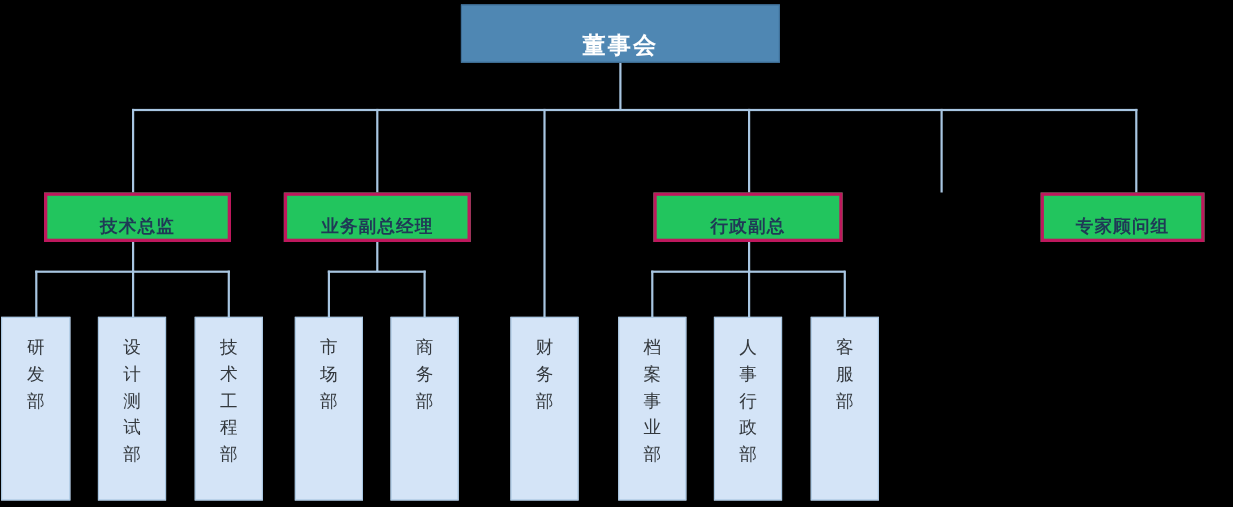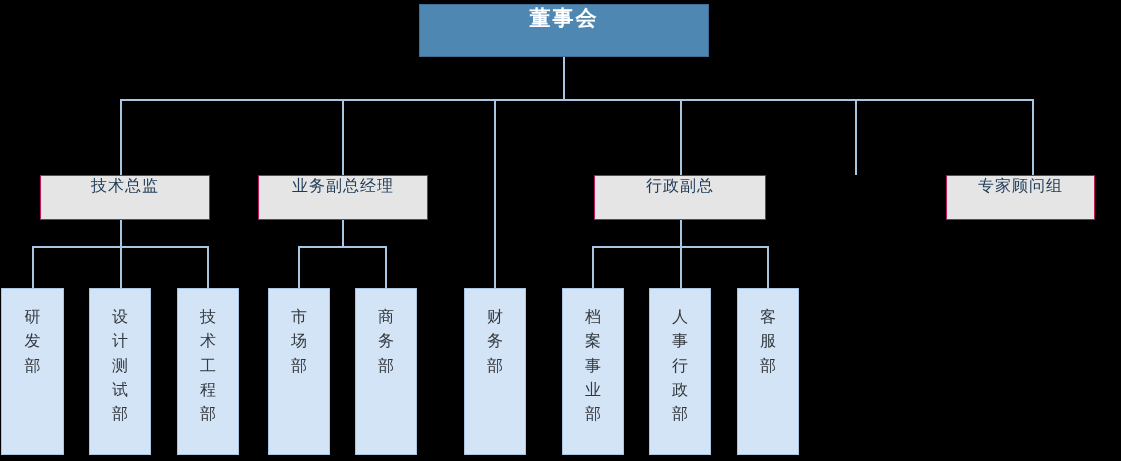--- a/index.html
+++ b/index.html
@@ -23,43 +23,43 @@
     background: #A8C6E2;
   }
   .conn.h { height: 2px; }
   .conn.v { width: 2px; }
 
   
   .node {
     position: absolute;
     box-sizing: border-box;
     display: flex;
-    align-items: flex-start;
+    align-items: flex-end;
     justify-content: center;
     text-align: center;
     line-height: 1.28;
   }
 
   
   .node.lvl0 {
     background: #4F87B3;
     border: 1px solid #3F6F98;
     color: #FFFFFF;
     font-size: 21px;
     font-weight: bold;
     letter-spacing: 2px;
   }
 
   
   .node.lvl1 {
-    background: #e5e5e5;
-    border: 1px solid #be185d;
+    background: #22c55e;
+    border: 3px solid #be185d;
     color: #1F3A56;
     font-size: 16px;
-    font-weight: normal;
+    font-weight: bold;
     letter-spacing: 1px;
   }
 
   
   .node.lvl2 {
     background: #D4E4F7;
     border: 1px solid #A8C6E2;
     color: #33383D;
     font-size: 16px;
     font-weight: normal;

